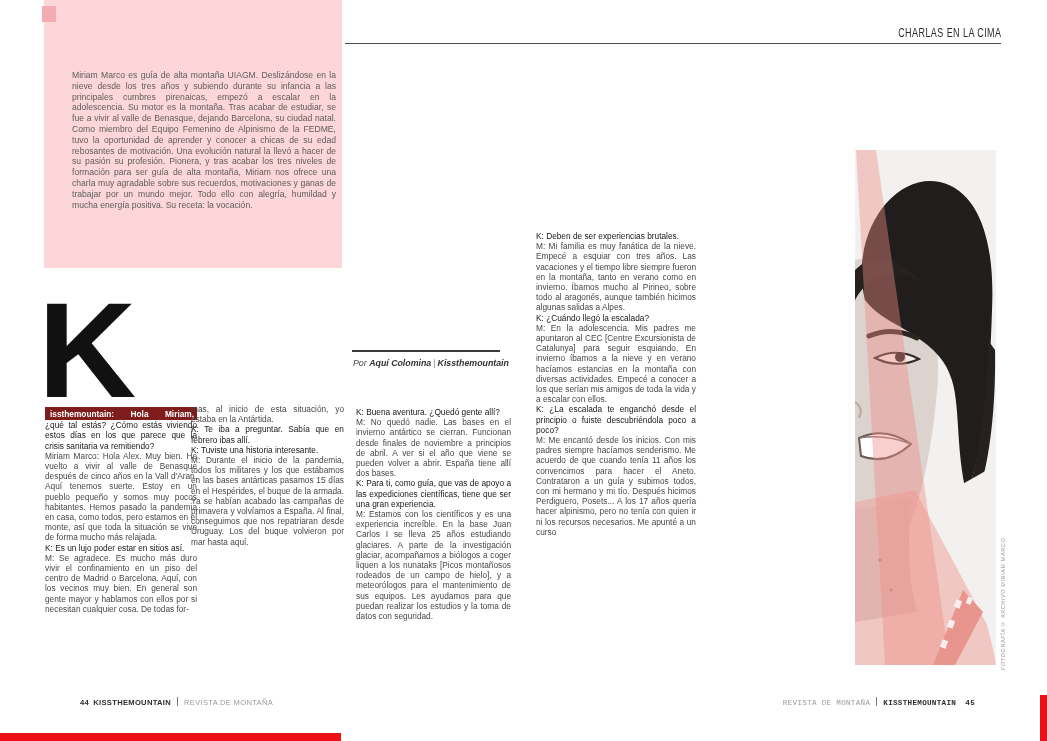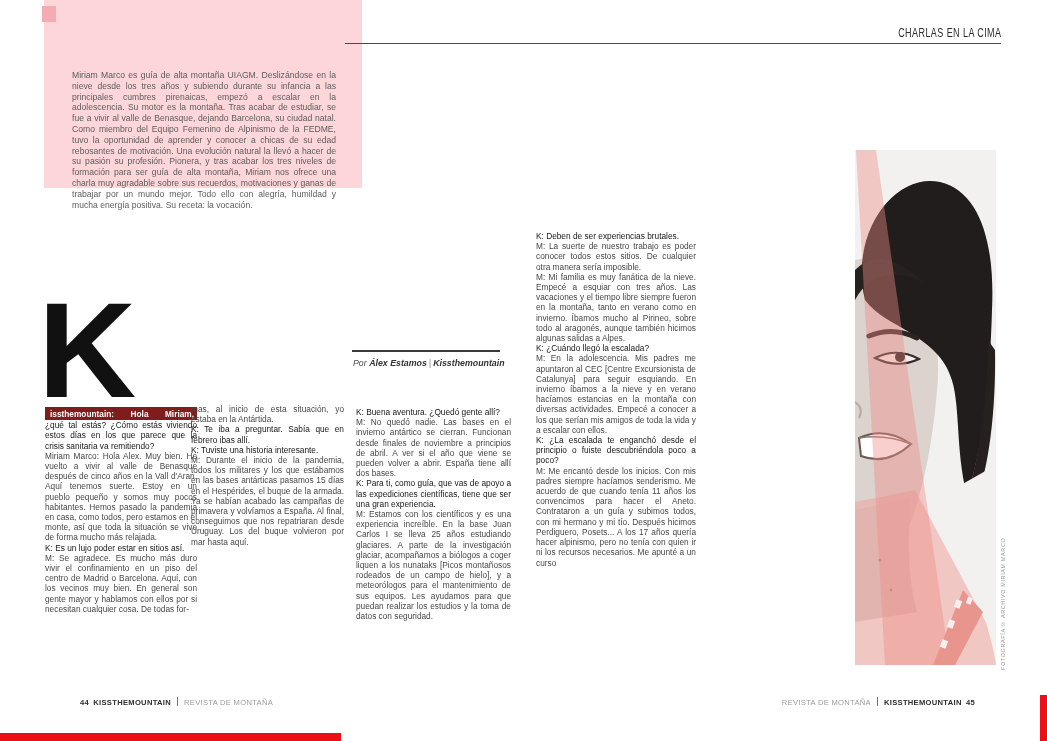--- a/index.html
+++ b/index.html
@@ -6,23 +6,22 @@
   .spread{
     position:relative;
     width:1047px;height:741px;
     background:#ffffff;
     overflow:hidden;
     font-family:"Liberation Sans", sans-serif;
     color:#3d3d3d;
   }
   
   .intro-box{
-    position:absolute;left:44px;top:0;width:298px;height:188px;
+    position:absolute;left:44px;top:0;width:298px;height:268px;
     background:#fcd6d8;
-    padding-left:20px;
   }
   .pink-chip{
     position:absolute;left:42px;top:6px;width:14px;height:16px;
     background:#f5abb2;
   }
   .intro-text{
     position:absolute;left:28px;top:70px;width:264px;
     font-size:8.6px;line-height:10.8px;color:#5d5d5d;
     text-align:justify;
   }
@@ -91,39 +90,39 @@
   }
   
   .footer{
     position:absolute;top:697px;font-size:7.6px;color:#8d8d8d;white-space:nowrap;
   }
   .footer .num,.footer .brand{font-weight:700;color:#2e2e2e;letter-spacing:.3px;}
   .footer .mag{color:#9a9a9a;letter-spacing:.3px;}
   .footer .bar{display:inline-block;width:1px;height:9px;background:#777;
     margin:0 6px;vertical-align:-1px;}
   #footer-left{left:80px;}
-  #footer-right{right:72px;text-align:right;}
+  #footer-right{right:72px;text-align:right;font-family:Liberation Mono, monospace;}
 </style>
 </head>
 <body>
 
 <div class="spread">
 
   <div class="intro-box">
     <div class="intro-text">Miriam Marco es guía de alta montaña UIAGM. Deslizándose en la nieve desde los tres años y subiendo durante su infancia a las principales cumbres pirenaicas, empezó a escalar en la adolescencia. Su motor es la montaña. Tras acabar de estudiar, se fue a vivir al valle de Benasque, dejando Barcelona, su ciudad natal. Como miembro del Equipo Femenino de Alpinismo de la FEDME, tuvo la oportunidad de aprender y conocer a chicas de su edad rebosantes de motivación. Una evolución natural la llevó a hacer de su pasión su profesión. Pionera, y tras acabar los tres niveles de formación para ser guía de alta montaña, Miriam nos ofrece una charla muy agradable sobre sus recuerdos, motivaciones y ganas de trabajar por un mundo mejor. Todo ello con alegría, humildad y mucha energía positiva. Su receta: la vocación.</div>
   </div>
   <div class="pink-chip"></div>
 
   <div class="section-title">CHARLAS EN LA CIMA</div>
   <div class="header-rule"></div>
 
   <div class="drop-cap">K</div>
 
   <div class="byline-rule"></div>
-  <div class="byline"><span>Por</span> <span class="author">Álex Estamos</span><span class="sep">|</span><span class="brand">Kissthemountain</span></div>
+  <div class="byline"><span>Por</span> <span class="author">Aquí Colomina</span><span class="sep">|</span><span class="brand">Kissthemountain</span></div>
 
   <div class="col" id="col1">
     <p class="lead-line"><span class="rev">issthemountain: Hola Miriam,</span><span class="lead-rest">¿qué tal estás? ¿Cómo estás viviendo estos días en los que parece que la crisis sanitaria va remitiendo?</span></p>
     <p class="a">Miriam Marco: Hola Alex. Muy bien. He vuelto a vivir al valle de Benasque después de cinco años en la Vall d'Aran. Aquí tenemos suerte. Estoy en un pueblo pequeño y somos muy pocos habitantes. Hemos pasado la pandemia en casa, como todos, pero estamos en el monte, así que toda la situación se vive de forma mucho más relajada.</p>
       <p class="q">K: Es un lujo poder estar en sitios así.</p>
       <p class="a">M: Se agradece. Es mucho más duro vivir el confinamiento en un piso del centro de Madrid o Barcelona. Aquí, con los vecinos muy bien. En general son gente mayor y hablamos con ellos por si necesitan cualquier cosa. De todas for-</p>
   </div>
   <div class="col" id="col2">
       <p class="a">mas, al inicio de esta situación, yo estaba en la Antártida.</p>
       <p class="q">K: Te iba a preguntar. Sabía que en febrero ibas allí.</p>
@@ -131,21 +130,20 @@
       <p class="a">M: Durante el inicio de la pandemia, todos los militares y los que estábamos en las bases antárticas pasamos 15 días en el Hespérides, el buque de la armada. Ya se habían acabado las campañas de primavera y volvíamos a España. Al final, conseguimos que nos repatriaran desde Uruguay. Los del buque volvieron por mar hasta aquí.</p>
     </div>
   <div class="col" id="col3">
       <p class="q">K: Buena aventura. ¿Quedó gente allí?</p>
       <p class="a">M: No quedó nadie. Las bases en el invierno antártico se cierran. Funcionan desde finales de noviembre a principios de abril. A ver si el año que viene se pueden volver a abrir. España tiene allí dos bases.</p>
       <p class="q">K: Para ti, como guía, que vas de apoyo a las expediciones científicas, tiene que ser una gran experiencia.</p>
       <p class="a">M: Estamos con los científicos y es una experiencia increíble. En la base Juan Carlos I se lleva 25 años estudiando glaciares. A parte de la investigación glaciar, acompañamos a biólogos a coger liquen a los nunataks [Picos montañosos rodeados de un campo de hielo], y a meteorólogos para el mantenimiento de sus equipos. Les ayudamos para que puedan realizar los estudios y la toma de datos con seguridad.</p>
     </div>
   <div class="col" id="col4">
       <p class="q">K: Deben de ser experiencias brutales.</p>
-      <p class="a">M: La suerte de nuestro trabajo es poder conocer todos estos sitios. De cualquier otra manera sería imposible.</p>
       <p class="a">M: Mi familia es muy fanática de la nieve. Empecé a esquiar con tres años. Las vacaciones y el tiempo libre siempre fueron en la montaña, tanto en verano como en invierno. Íbamos mucho al Pirineo, sobre todo al aragonés, aunque también hicimos algunas salidas a Alpes.</p>
       <p class="q">K: ¿Cuándo llegó la escalada?</p>
       <p class="a">M: En la adolescencia. Mis padres me apuntaron al CEC [Centre Excursionista de Catalunya] para seguir esquiando. En invierno íbamos a la nieve y en verano hacíamos estancias en la montaña con diversas actividades. Empecé a conocer a los que serían mis amigos de toda la vida y a escalar con ellos.</p>
       <p class="q">K: ¿La escalada te enganchó desde el principio o fuiste descubriéndola poco a poco?</p>
       <p class="a">M: Me encantó desde los inicios. Con mis padres siempre hacíamos senderismo. Me acuerdo de que cuando tenía 11 años los convencimos para hacer el Aneto. Contrataron a un guía y subimos todos, con mi hermano y mi tío. Después hicimos Perdiguero, Posets... A los 17 años quería hacer alpinismo, pero no tenía con quien ir ni los recursos necesarios. Me apunté a un curso</p>
     </div>
 
   <div class="photo">
     <svg width="141" height="515" viewBox="0 0 141 515">
       <rect x="0" y="0" width="141" height="515" fill="#f3f1f0"></rect>

